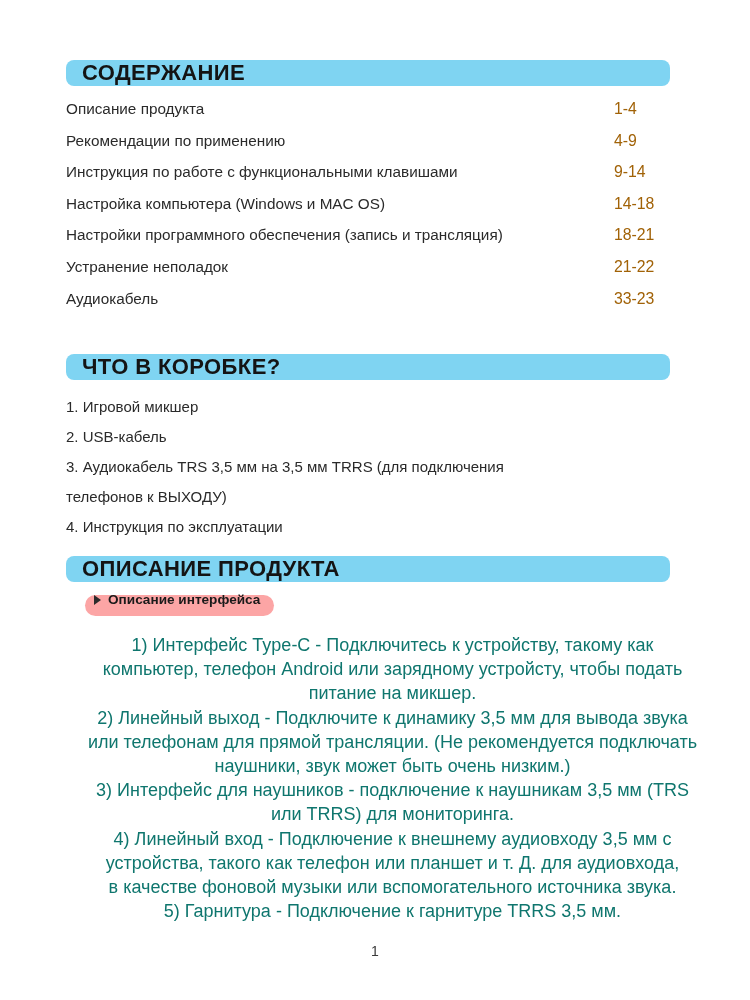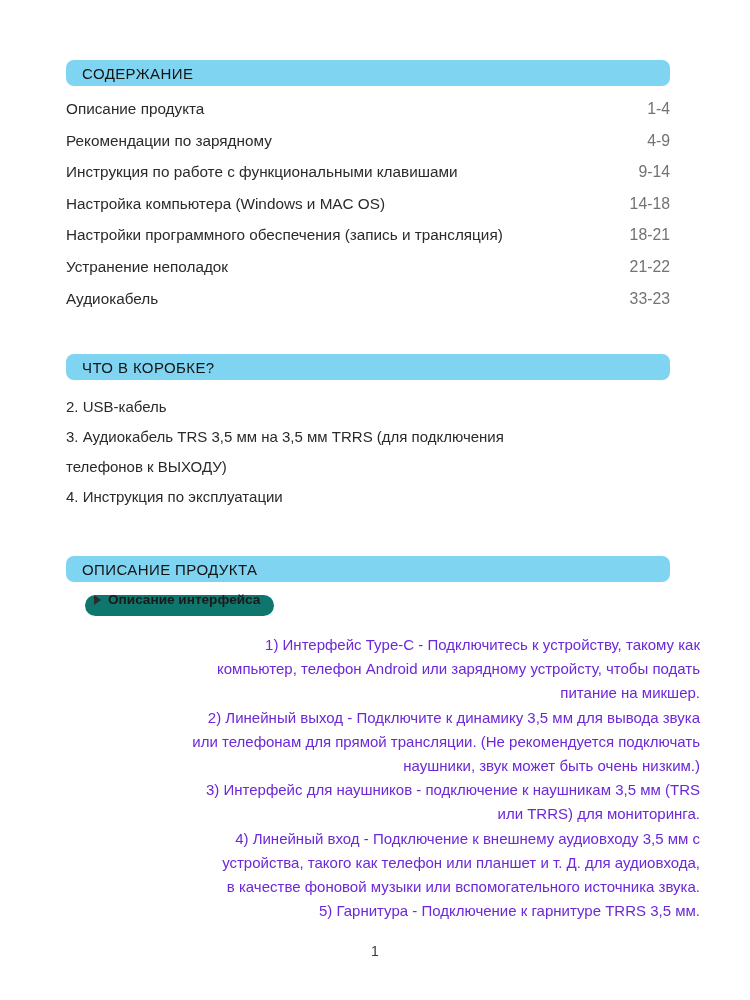--- a/index.html
+++ b/index.html
@@ -31,22 +31,22 @@
     width: 604px;
     height: 26px;
     background: #7fd4f2;
     border-radius: 8px;
     display: flex;
     align-items: center;
     box-sizing: border-box;
     padding-left: 16px;
   }
   .section-bar .section-title {
-    font-size: 15px;
-    font-weight: normal;
+    font-size: 22px;
+    font-weight: bold;
     letter-spacing: 0.4px;
     color: #141414;
     line-height: 1;
     white-space: nowrap;
   }
 
   #bar-contents   { top: 60px; }
   #bar-inbox      { top: 354px; border-radius: 8px; }
   #bar-product    { top: 556px; }
 
@@ -85,23 +85,23 @@
     height: 2px;
     background-image: radial-gradient(circle, #8d8d8d 0.85px, rgba(0,0,0,0) 1.05px);
     background-size: 5px 2px;
     background-repeat: repeat-x;
     background-position: 0 center;
   }
   .toc-page {
     flex: 0 0 auto;
     width: 56px;
     margin-left: 10px;
-    text-align: right;
+    text-align: left;
     font-size: 15.8px;
-    color: #737373;
+    color: #a16207;
   }
 
   
   .box-list {
     position: absolute;
     left: 66px;
     top: 392px;
     width: 610px;
   }
   .box-item {
@@ -110,21 +110,21 @@
     line-height: 30px;
     white-space: pre-line;
   }
 
   
   .badge {
     position: absolute;
     left: 85px;
     top: 595px;
     height: 21px;
-    background: #0f766e;
+    background: #fca5a5;
     border-radius: 11px;
     display: inline-flex;
     align-items: center;
     padding: 0 14px 12px 9px;
     box-sizing: border-box;
   }
   .badge .tri {
     width: 0;
     height: 0;
     border-left: 7px solid #2b2b2b;
@@ -142,24 +142,24 @@
   }
 
   
   .desc {
     position: absolute;
     left: 85px;
     top: 633px;
     width: 615px;
   }
   .desc-item {
-    font-size: 15px;
-    color: #6d28d9;
+    font-size: 18px;
+    color: #0f766e;
     line-height: 24.2px;
-    text-align: right;
+    text-align: center;
     white-space: pre-line;
   }
 
   
   .page-number {
     position: absolute;
     left: 0;
     right: 0;
     top: 943px;
     text-align: center;
@@ -178,21 +178,21 @@
 
   <div class="toc">
 
     <div class="toc-row">
       <span class="toc-label">Описание продукта</span>
       <span class="toc-leader"></span>
       <span class="toc-page">1-4</span>
     </div>
 
     <div class="toc-row">
-      <span class="toc-label">Рекомендации по зарядному</span>
+      <span class="toc-label">Рекомендации по применению</span>
       <span class="toc-leader"></span>
       <span class="toc-page">4-9</span>
     </div>
 
     <div class="toc-row">
       <span class="toc-label">Инструкция по работе с функциональными клавишами</span>
       <span class="toc-leader"></span>
       <span class="toc-page">9-14</span>
     </div>
 
@@ -221,20 +221,21 @@
       <span class="toc-page">33-23</span>
     </div>
 
   </div>
 
   <div class="section-bar" id="bar-inbox">
     <span class="section-title">ЧТО В КОРОБКЕ?</span>
   </div>
 
   <div class="box-list">
+    <div class="box-item">1. Игровой микшер</div>
     <div class="box-item">2. USB-кабель</div>
     <div class="box-item">3. Аудиокабель TRS 3,5 мм на 3,5 мм TRRS (для подключения
 телефонов к ВЫХОДУ)</div>
     <div class="box-item">4. Инструкция по эксплуатации</div>
   </div>
 
   <div class="section-bar" id="bar-product">
     <span class="section-title">ОПИСАНИЕ ПРОДУКТА</span>
   </div>
 

